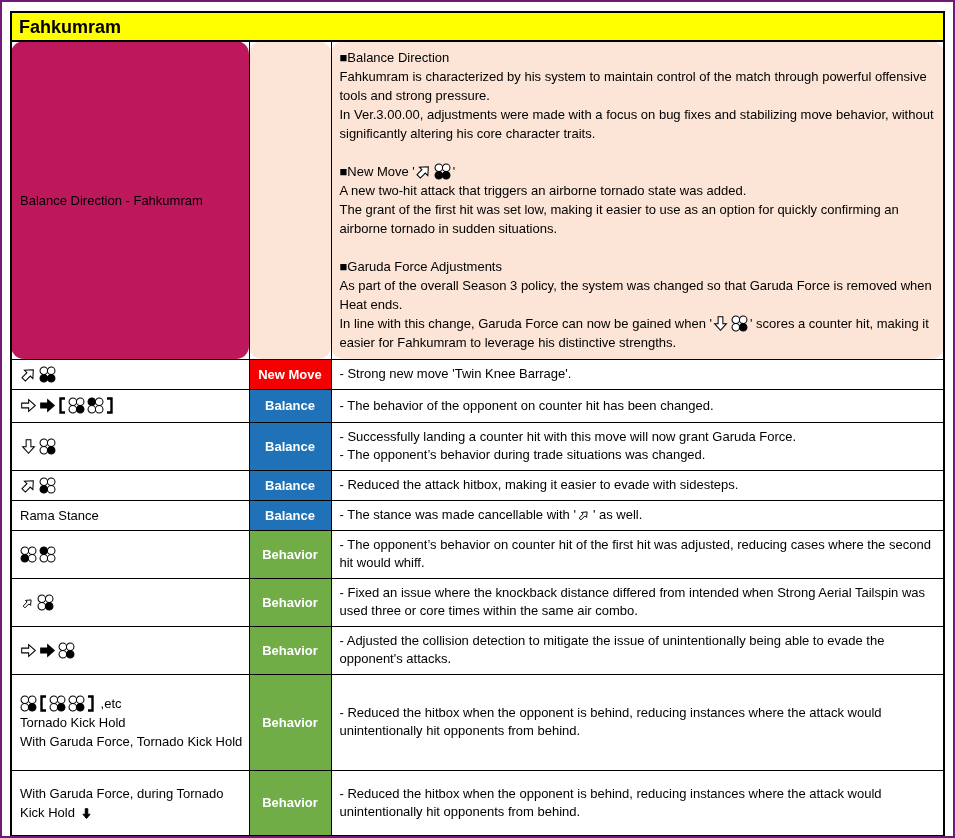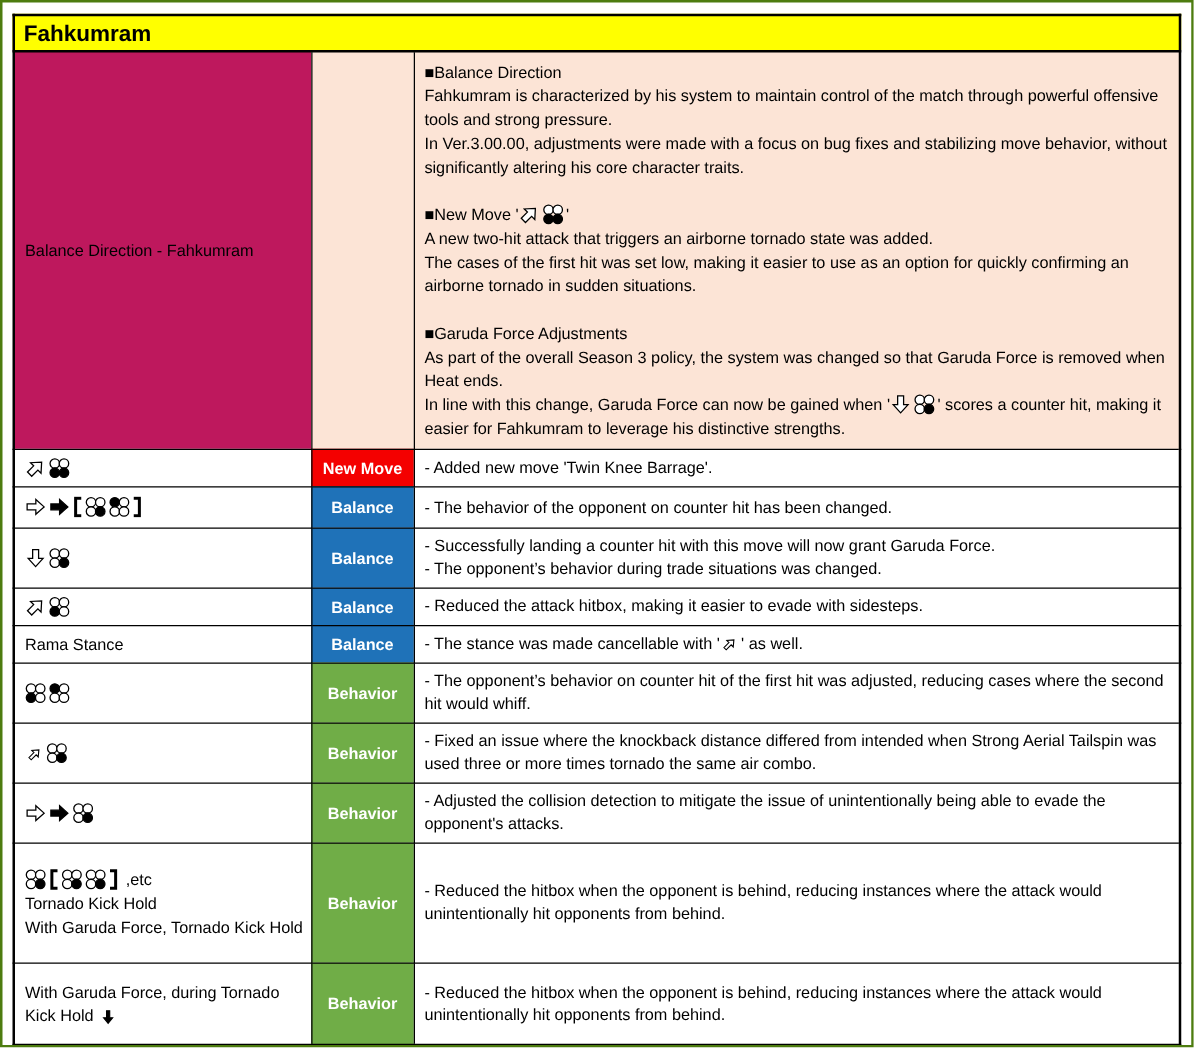--- a/index.html
+++ b/index.html
@@ -1,35 +1,35 @@
 <!DOCTYPE html>
 <html><head>
 <meta charset="utf-8">
 <style>
   html,body { margin:0; padding:0; background:#ffffff; }
   body { font-family:"Liberation Sans", sans-serif; }
   .page {
     width:955px; height:838px; box-sizing:border-box;
-    border:2px solid #4d7c0f; background:#fff;
+    border:2px solid #701a75; background:#fff;
     padding:9px 8px 8px 8px; overflow:hidden;
   }
   .title-bar {
     box-sizing:border-box;
     border:2px solid #000; border-bottom:0;
     background:#FFFF00; color:#000;
     font-size:18px; font-weight:bold;
     padding:3px 7px 2px 7px; height:29px; line-height:23px;
   }
   table.notes {
     width:100%; border-collapse:collapse; table-layout:fixed;
     border:2px solid #000; font-size:13px; color:#000;
   }
   td { border:1px solid #000; vertical-align:middle; padding:4px 6px; }
   tr.overview-row { height:318px; }
-  tr.overview-row td { background:#FCE4D6; }
+  tr.overview-row td { background:#FCE4D6;border-radius:13px; }
   td.move-cell { padding-left:8px; }
   td.desc-cell { padding-left:8px; padding-right:6px; }
   td.badge-cell { text-align:center; font-weight:bold; color:#fff; padding:4px 2px; }
   .line { line-height:19px; min-height:19px; }
   .desc-cell .line { line-height:18px; min-height:18px; }
   .ov-lines .line { line-height:19px; min-height:19px; }
   .ic { display:inline-block; }
   .ic svg { vertical-align:-4px; }
   .ic-gap { margin-right:2px; }
   tr.data-row { height:30px; }
@@ -61,21 +61,21 @@
               <div class="line">&nbsp;</div>
               <div class="line">■New Move '<span class="ic ic-gap"><svg width="17" height="17" viewBox="0 0 20 20">
                     <polygon points="2,7.2 10.2,7.2 10.2,3 18,10 10.2,17 10.2,12.8 2,12.8" transform="rotate(-45 10 10)" fill="#fff" stroke="#000" stroke-width="1.2" stroke-linejoin="miter"></polygon>
                   </svg></span><span class="ic ic-gap"><svg width="17" height="17" viewBox="0 0 18 18">
                     <circle cx="5.1" cy="5.1" r="4.0" fill="#fff" stroke="#000" stroke-width="1.1"></circle>
                     <circle cx="12.9" cy="5.1" r="4.0" fill="#fff" stroke="#000" stroke-width="1.1"></circle>
                     <circle cx="5.1" cy="12.9" r="4.0" fill="#000" stroke="#000" stroke-width="1.1"></circle>
                     <circle cx="12.9" cy="12.9" r="4.0" fill="#000" stroke="#000" stroke-width="1.1"></circle>
                   </svg></span>'</div>
               <div class="line">A new two-hit attack that triggers an airborne tornado state was added.</div>
-              <div class="line">The cases of the first hit was set low, making it easier to use as an option for quickly confirming an airborne tornado in sudden situations.</div>
+              <div class="line">The grant of the first hit was set low, making it easier to use as an option for quickly confirming an airborne tornado in sudden situations.</div>
               <div class="line">&nbsp;</div>
               <div class="line">■Garuda Force Adjustments</div>
               <div class="line">As part of the overall Season 3 policy, the system was changed so that Garuda Force is removed when Heat ends.</div>
               <div class="line">In line with this change, Garuda Force can now be gained when '<span class="ic ic-gap"><svg width="17" height="17" viewBox="0 0 20 20">
                     <polygon points="2,7.2 10.2,7.2 10.2,3 18,10 10.2,17 10.2,12.8 2,12.8" transform="rotate(90 10 10)" fill="#fff" stroke="#000" stroke-width="1.2" stroke-linejoin="miter"></polygon>
                   </svg></span><span class="ic ic-gap"><svg width="17" height="17" viewBox="0 0 18 18">
                     <circle cx="5.1" cy="5.1" r="4.0" fill="#fff" stroke="#000" stroke-width="1.1"></circle>
                     <circle cx="12.9" cy="5.1" r="4.0" fill="#fff" stroke="#000" stroke-width="1.1"></circle>
                     <circle cx="5.1" cy="12.9" r="4.0" fill="#fff" stroke="#000" stroke-width="1.1"></circle>
                     <circle cx="12.9" cy="12.9" r="4.0" fill="#000" stroke="#000" stroke-width="1.1"></circle>
@@ -89,21 +89,21 @@
                   <polygon points="2,7.2 10.2,7.2 10.2,3 18,10 10.2,17 10.2,12.8 2,12.8" transform="rotate(-45 10 10)" fill="#fff" stroke="#000" stroke-width="1.2" stroke-linejoin="miter"></polygon>
                 </svg></span><span class="ic ic-gap"><svg width="17" height="17" viewBox="0 0 18 18">
                   <circle cx="5.1" cy="5.1" r="4.0" fill="#fff" stroke="#000" stroke-width="1.1"></circle>
                   <circle cx="12.9" cy="5.1" r="4.0" fill="#fff" stroke="#000" stroke-width="1.1"></circle>
                   <circle cx="5.1" cy="12.9" r="4.0" fill="#000" stroke="#000" stroke-width="1.1"></circle>
                   <circle cx="12.9" cy="12.9" r="4.0" fill="#000" stroke="#000" stroke-width="1.1"></circle>
                 </svg></span></div>
           </td>
           <td class="badge-cell" style="background: rgb(244, 0, 0); color: rgb(255, 255, 255);">New Move</td>
           <td class="desc-cell">
-            <div class="line">- Added new move 'Twin Knee Barrage'.</div>
+            <div class="line">- Strong new move 'Twin Knee Barrage'.</div>
           </td>
         </tr>
         <tr class="data-row r2">
           <td class="move-cell">
             <div class="line"><span class="ic ic-gap"><svg width="17" height="17" viewBox="0 0 20 20">
                   <polygon points="2,7.2 10.2,7.2 10.2,3 18,10 10.2,17 10.2,12.8 2,12.8" transform="rotate(0 10 10)" fill="#fff" stroke="#000" stroke-width="1.2" stroke-linejoin="miter"></polygon>
                 </svg></span><span class="ic ic-gap"><svg width="17" height="17" viewBox="0 0 20 20">
                   <polygon points="2,7.2 10.2,7.2 10.2,3 18,10 10.2,17 10.2,12.8 2,12.8" transform="rotate(0 10 10)" fill="#000" stroke="#000" stroke-width="1.2" stroke-linejoin="miter"></polygon>
                 </svg></span><span class="ic ic-gap"><svg width="8" height="17" viewBox="0 0 8 17">
                   <path d="M7,1.5 L2.5,1.5 L2.5,15.5 L7,15.5" fill="none" stroke="#000" stroke-width="2.4"></path>
@@ -195,21 +195,21 @@
                   <polygon points="3.5,8.3 11,8.3 11,5.2 16.8,10 11,14.8 11,11.7 3.5,11.7" transform="rotate(-45 10 10)" fill="#fff" stroke="#000" stroke-width="1.2" stroke-linejoin="miter"></polygon>
                 </svg></span><span class="ic ic-gap"><svg width="17" height="17" viewBox="0 0 18 18">
                   <circle cx="5.1" cy="5.1" r="4.0" fill="#fff" stroke="#000" stroke-width="1.1"></circle>
                   <circle cx="12.9" cy="5.1" r="4.0" fill="#fff" stroke="#000" stroke-width="1.1"></circle>
                   <circle cx="5.1" cy="12.9" r="4.0" fill="#fff" stroke="#000" stroke-width="1.1"></circle>
                   <circle cx="12.9" cy="12.9" r="4.0" fill="#000" stroke="#000" stroke-width="1.1"></circle>
                 </svg></span></div>
           </td>
           <td class="badge-cell" style="background: rgb(112, 173, 71); color: rgb(255, 255, 255);">Behavior</td>
           <td class="desc-cell">
-            <div class="line">- Fixed an issue where the knockback distance differed from intended when Strong Aerial Tailspin was used three or more times tornado the same air combo.</div>
+            <div class="line">- Fixed an issue where the knockback distance differed from intended when Strong Aerial Tailspin was used three or core times within the same air combo.</div>
           </td>
         </tr>
         <tr class="data-row r8">
           <td class="move-cell">
             <div class="line"><span class="ic ic-gap"><svg width="17" height="17" viewBox="0 0 20 20">
                   <polygon points="2,7.2 10.2,7.2 10.2,3 18,10 10.2,17 10.2,12.8 2,12.8" transform="rotate(0 10 10)" fill="#fff" stroke="#000" stroke-width="1.2" stroke-linejoin="miter"></polygon>
                 </svg></span><span class="ic ic-gap"><svg width="17" height="17" viewBox="0 0 20 20">
                   <polygon points="2,7.2 10.2,7.2 10.2,3 18,10 10.2,17 10.2,12.8 2,12.8" transform="rotate(0 10 10)" fill="#000" stroke="#000" stroke-width="1.2" stroke-linejoin="miter"></polygon>
                 </svg></span><span class="ic ic-gap"><svg width="17" height="17" viewBox="0 0 18 18">
                   <circle cx="5.1" cy="5.1" r="4.0" fill="#fff" stroke="#000" stroke-width="1.1"></circle>

